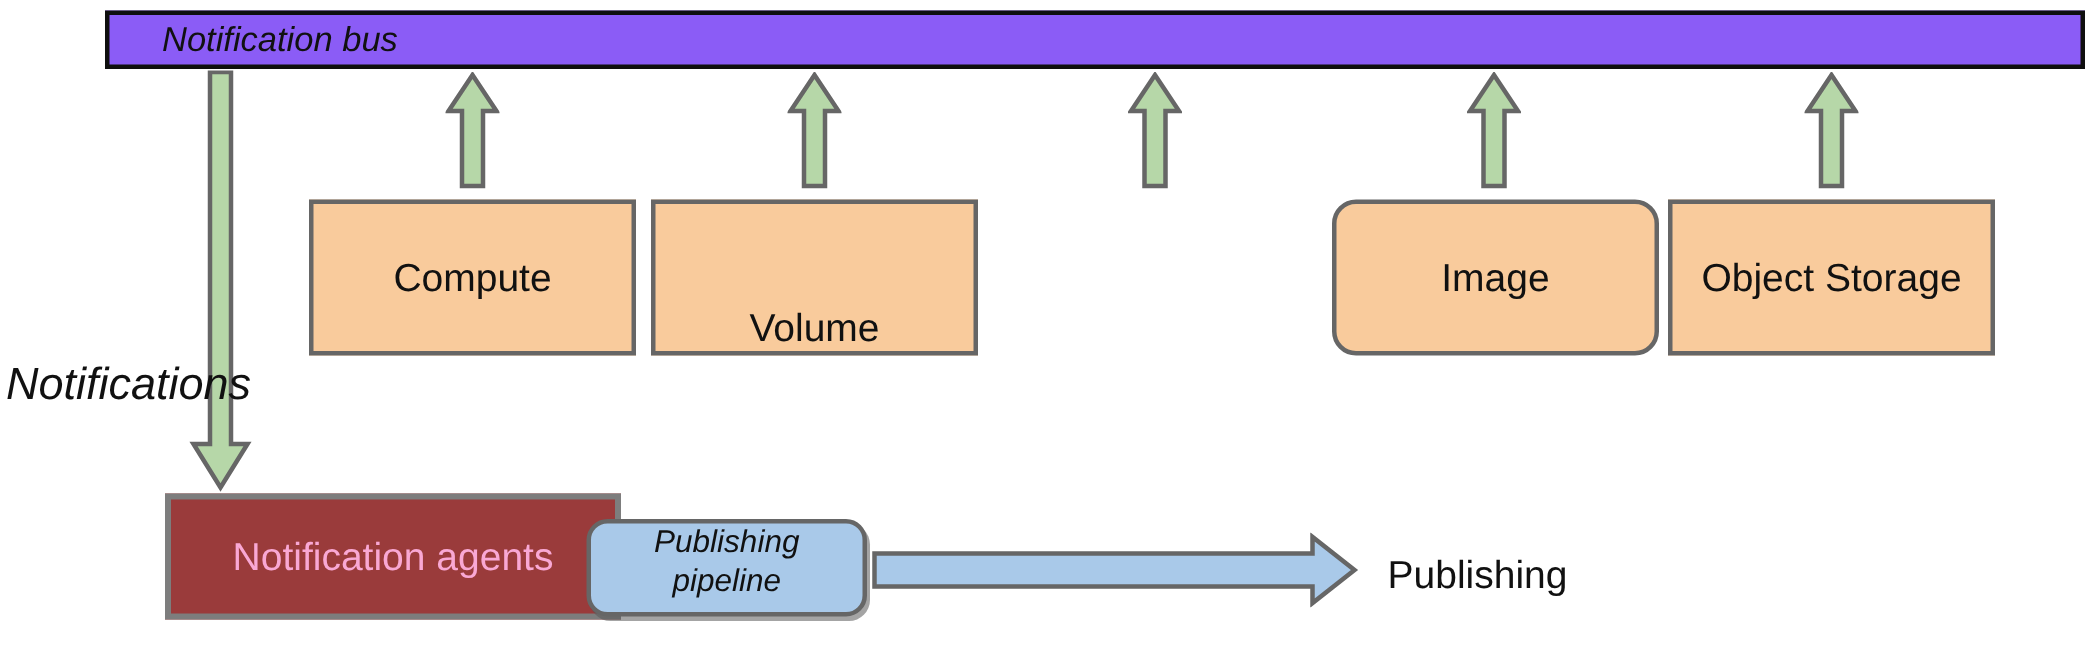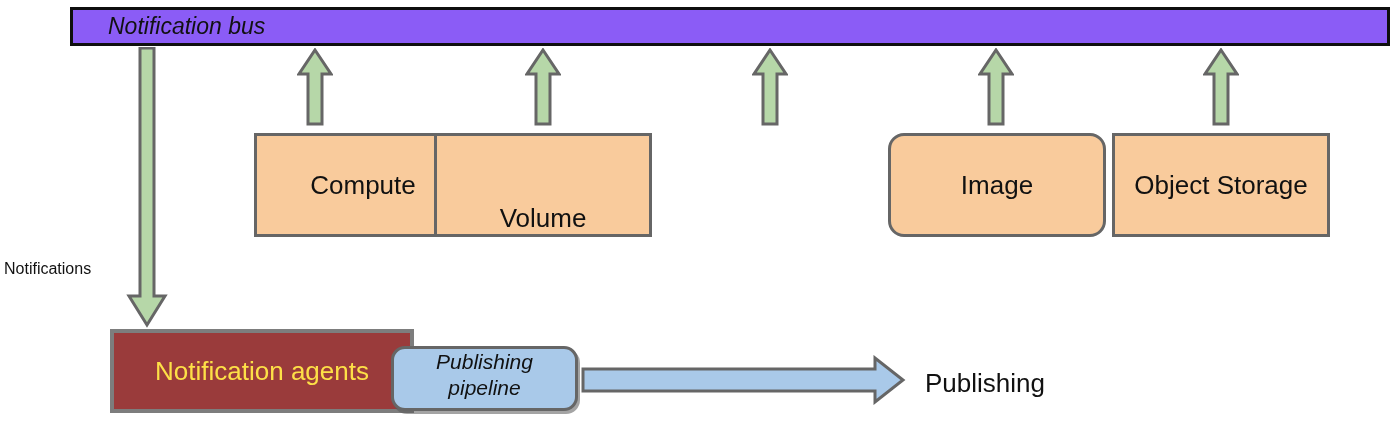--- a/index.html
+++ b/index.html
@@ -33,50 +33,50 @@
     width: 218px; height: 104px;
     box-sizing: border-box;
     background: #f9cb9c;
     border: 3px solid #666666;
     display: flex;
     align-items: center;
     justify-content: center;
     font-size: 26px;
     text-align: center;
   }
-  .s0 { left: 206px; margin-left: 48px; }
+  .s0 { left: 206px; }
   .s1 { left: 434px; align-items: flex-end; }
   .s2 { left: 661px; }
   .s3 { left: 888px; border-radius: 16px; }
   .s4 { left: 1112px; }
   
   .up-arrow { position: absolute; top: 48px; width: 36px; height: 78px; }
   .ua0 { left: 297px; }
   .ua1 { left: 525px; }
   .ua2 { left: 752px; }
   .ua3 { left: 978px; }
   .ua4 { left: 1203px; }
   
   .down-arrow { position: absolute; left: 125px; top: 47px; width: 44px; height: 281px; }
   .notifications-label {
     position: absolute;
     left: 4px; top: 240px;
-    font-size: 16px;
+    font-style: italic;
+    font-size: 30px;
     white-space: nowrap;
-    margin-top: 20px;
   }
   
   .agents {
     position: absolute;
     left: 110px; top: 329px;
     width: 304px; height: 84px;
     box-sizing: border-box;
     background: #9a3b3b;
     border: 4px solid #7d7d7d;
-    color: #fde047;
+    color: #f9a8d4;
     display: flex;
     align-items: center;
     justify-content: center;
     font-size: 26px;
     z-index: 1;
   }
   
   .pipeline {
     position: absolute;
     left: 391px; top: 346px;

